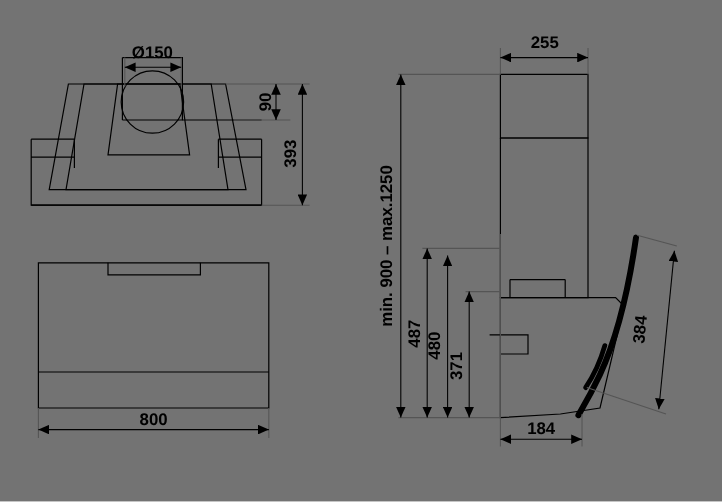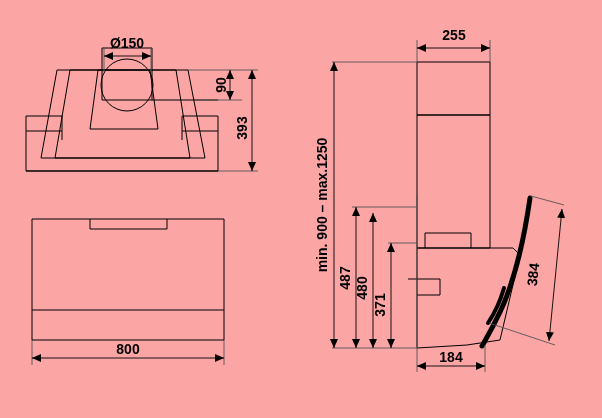--- a/index.html
+++ b/index.html
@@ -7,21 +7,21 @@
     padding: 0;
     background: #ffffff;
   }
   body {
     font-family: "Liberation Sans", sans-serif;
   }
   #sheet {
     position: relative;
     width: 602px;
     height: 418px;
-    background: #fca5a5;
+    background: #737373;
     overflow: hidden;
   }
   #sheet svg {
     display: block;
   }
   .dim-text {
     font-family: "Liberation Sans", sans-serif;
     font-weight: bold;
     font-size: 14px;
     fill: #000000;

